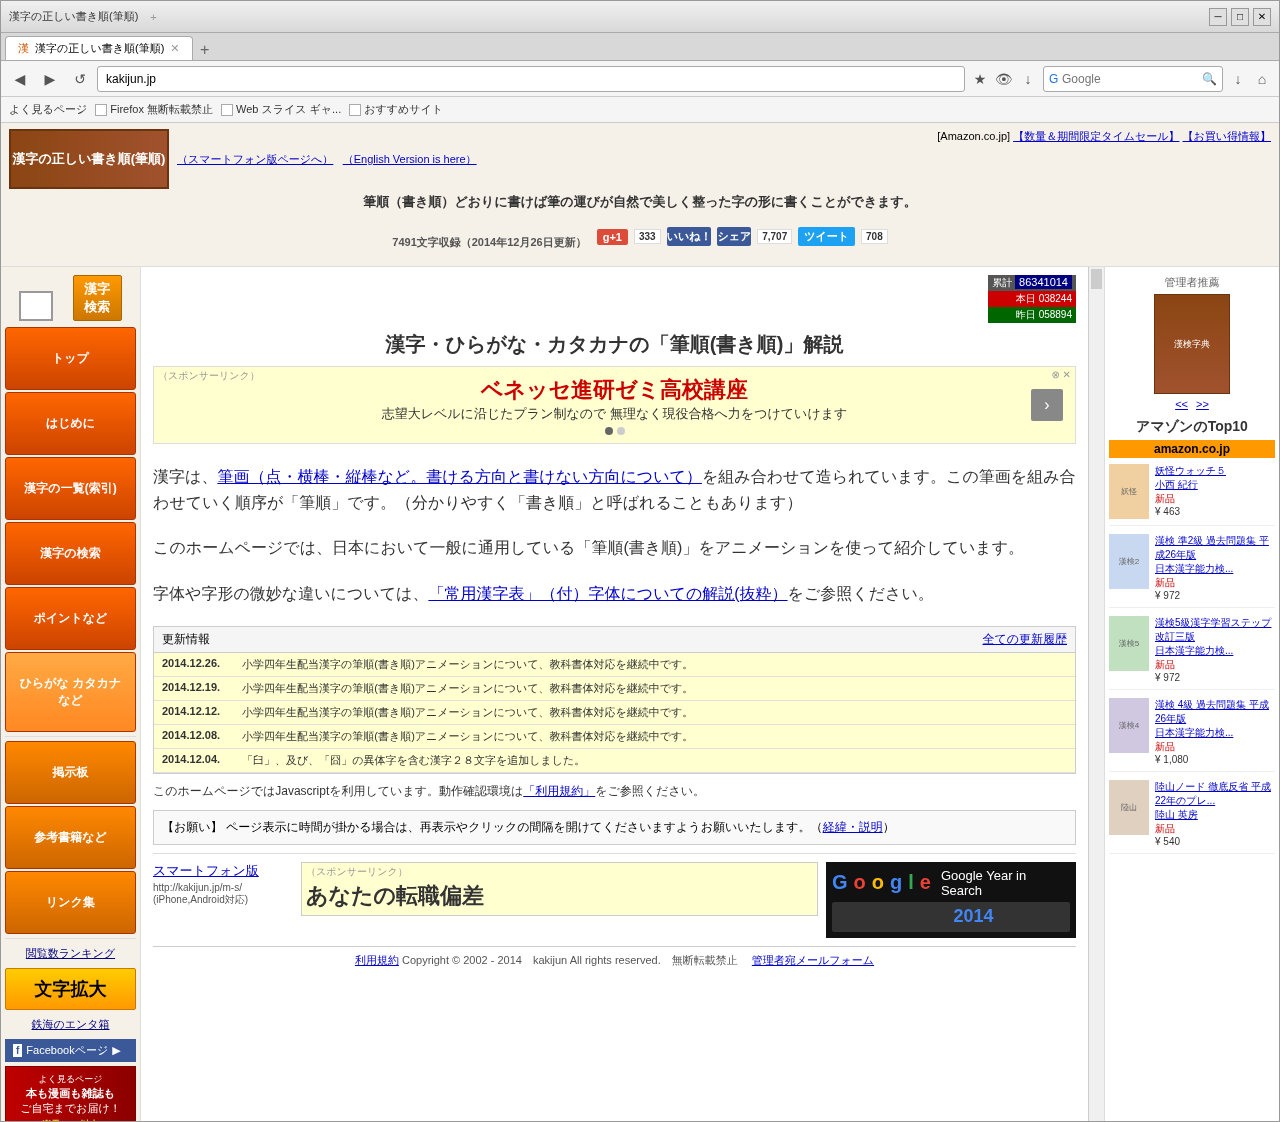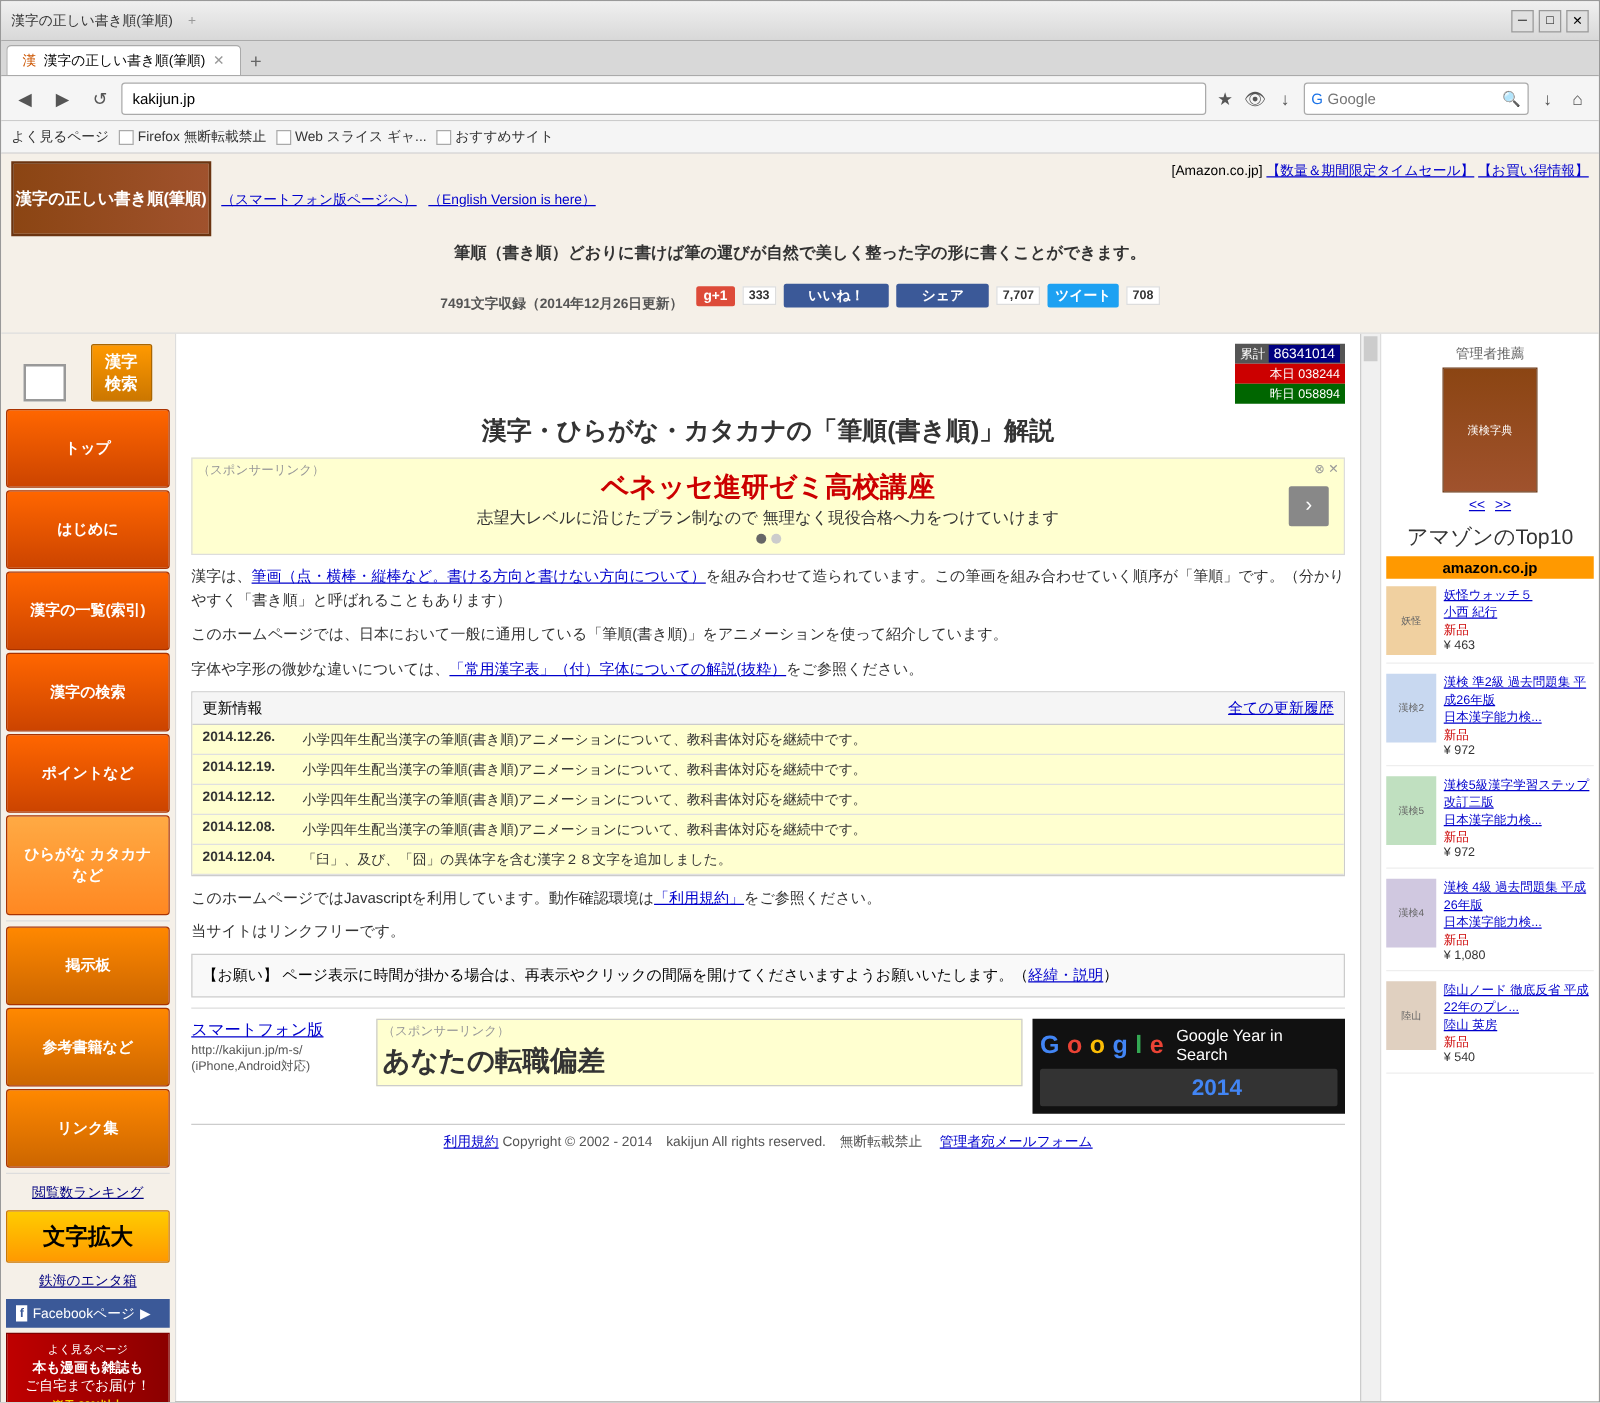--- a/index.html
+++ b/index.html
@@ -59,49 +59,49 @@
     .ad-banner { background: #ffffd0; border: 1px solid #ddd; padding: 8px; margin: 8px 0; text-align: center; position: relative; }
     .ad-label { font-size: 10px; color: #999; position: absolute; top: 2px; left: 4px; }
     .ad-close { position: absolute; top: 2px; right: 4px; cursor: pointer; font-size: 10px; color: #999; }
     .ad-title { font-size: 22px; color: #cc0000; font-weight: bold; }
     .ad-subtitle { font-size: 13px; color: #333; }
     .ad-dots { display: flex; justify-content: center; gap: 4px; margin-top: 4px; }
     .ad-dot { width: 8px; height: 8px; border-radius: 50%; background: #ccc; }
     .ad-dot.active { background: #666; }
     .ad-arrow { position: absolute; right: 12px; top: 50%; transform: translateY(-50%); background: #888; color: white; width: 32px; height: 32px; display: flex; align-items: center; justify-content: center; font-size: 16px; border-radius: 2px; }
 
-    .content-text { font-size: 12px; line-height: 1.6; color: #333; margin: 8px 0; }
+    .content-text { font-size: 16px; line-height: 1.6; color: #333; margin: 20px 0; }
     .content-link { color: #0000cc; text-decoration: underline; cursor: pointer; }
 
     .update-section { border: 1px solid #ccc; margin: 8px 0; }
     .update-header { display: flex; justify-content: space-between; background: #f5f5f5; padding: 4px 8px; border-bottom: 1px solid #ccc; }
     .update-item { display: flex; padding: 4px 8px; border-bottom: 1px solid #e0e0e0; background: #ffffd0; }
     .update-date { font-weight: bold; font-size: 11px; min-width: 80px; color: #333; }
     .update-text { font-size: 11px; color: #333; }
 
     .footer-notice { font-size: 12px; color: #333; margin: 8px 0; line-height: 1.6; }
     .request-box { border: 1px solid #ccc; padding: 8px; margin: 8px 0; font-size: 12px; background: #f9f9f9; }
 
     .bottom-ads { display: flex; gap: 8px; margin-top: 8px; border-top: 1px solid #ddd; padding-top: 8px; }
     .bottom-ad-left { width: 140px; }
     .bottom-ad-right { flex: 1; }
 
     
     .social-bar { display: flex; align-items: center; gap: 6px; justify-content: center; margin: 4px 0; }
     .gplus-btn { background: #dd4b39; color: white; font-size: 11px; padding: 2px 6px; border-radius: 2px; display: flex; align-items: center; gap: 3px; }
     .gplus-count { background: white; color: #333; font-size: 10px; padding: 1px 4px; border: 1px solid #ddd; }
-    .fb-btn { background: #3b5998; color: white; font-size: 11px; padding: 2px 20px; border-radius: 2px; }
+    .fb-btn { background: #3b5998; color: white; font-size: 11px; padding: 2px 0; border-radius: 2px; }
     .fb-count { background: white; color: #333; font-size: 10px; padding: 1px 4px; border: 1px solid #ddd; }
     .tweet-btn { background: #1da1f2; color: white; font-size: 11px; padding: 2px 6px; border-radius: 2px; }
 
     .right-admin { font-size: 11px; color: #666; text-align: center; margin: 4px 0; }
     .right-book-img { width: 76px; height: 100px; background: linear-gradient(to bottom, #8B4513, #A0522D); margin: 4px auto; display: flex; align-items: center; justify-content: center; color: white; font-size: 9px; text-align: center; border: 1px solid #6B3410; }
     .right-nav { display: flex; justify-content: center; gap: 8px; font-size: 11px; margin: 4px 0; }
     .right-nav a { color: #0000cc; text-decoration: underline; cursor: pointer; }
-    .amazon-top10 { font-size: 17px; font-weight: normal; color: #333; margin: 8px 0 4px 0; text-align: center; }
+    .amazon-top10 { font-size: 14px; font-weight: bold; color: #333; margin: 8px 0 4px 0; text-align: center; }
     .amazon-logo { background: #ff9900; color: #000; font-weight: bold; font-size: 12px; padding: 2px 6px; text-align: center; margin-bottom: 6px; }
     .amazon-item { display: flex; gap: 6px; margin-bottom: 8px; border-bottom: 1px solid #eee; padding-bottom: 6px; }
     .amazon-item-img { width: 40px; height: 55px; background: #ddd; flex-shrink: 0; display: flex; align-items: center; justify-content: center; font-size: 8px; color: #666; }
     .amazon-item-info { font-size: 10px; color: #333; }
     .amazon-item-title { color: #0000cc; text-decoration: underline; cursor: pointer; font-size: 10px; }
     .amazon-item-cond { color: #cc0000; font-size: 10px; }
     .amazon-item-price { font-size: 10px; color: #333; }
   </style>
 </head>
 <body>
@@ -304,21 +304,20 @@
           </div>
           <div class="update-item" style="background:#ffffd0;">
             <span class="update-date">2014.12.04.</span>
             <span class="update-text">「臼」、及び、「囧」の異体字を含む漢字２８文字を追加しました。</span>
           </div>
         </div>
 
         <div class="footer-notice">
           このホームページではJavascriptを利用しています。動作確認環境は<a class="content-link">「利用規約」</a>をご参照ください。
         </div>
-        <div class="footer-notice">当サイトはリンクフリーです。</div>
 
         <div class="request-box">
           【お願い】 ページ表示に時間が掛かる場合は、再表示やクリックの間隔を開けてくださいますようお願いいたします。（<a class="content-link">経緯・説明</a>）
         </div>
 
         <div class="bottom-ads">
           <div class="bottom-ad-left">
             <a class="content-link" style="font-size:13px; display:block;">スマートフォン版</a>
             <div style="font-size:10px; color:#555; margin-top:2px;">http://kakijun.jp/m-s/ (iPhone,Android対応)</div>
           </div>

